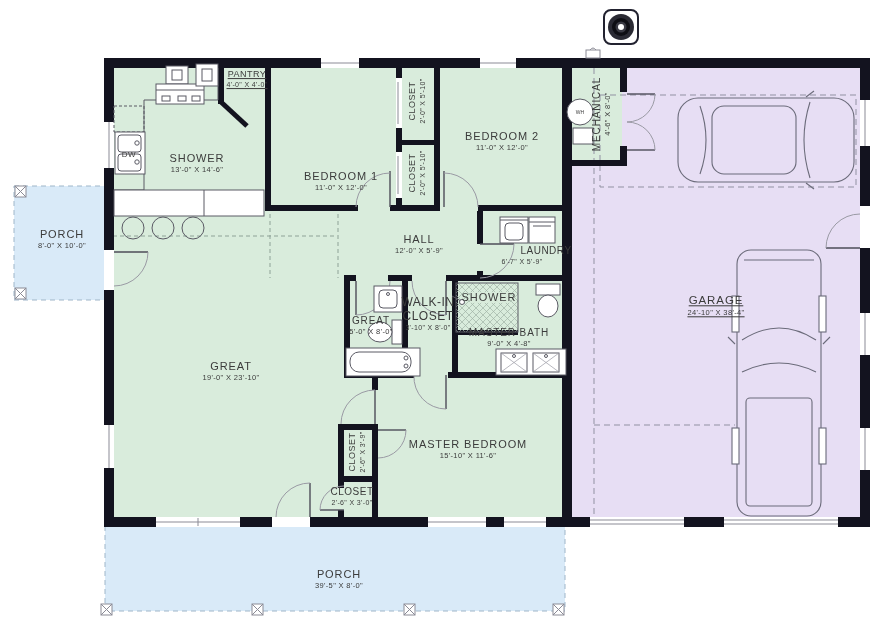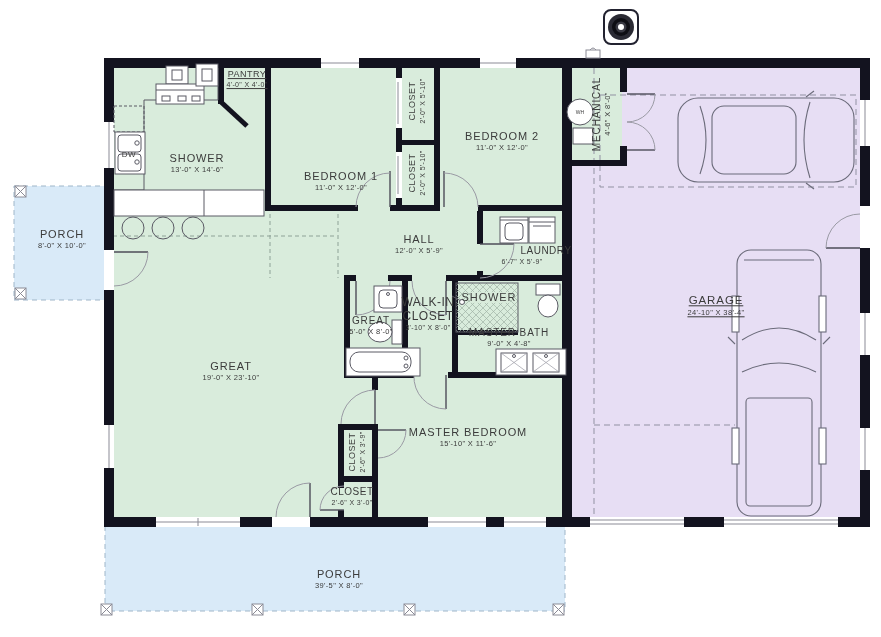--- a/index.html
+++ b/index.html
@@ -388,21 +388,21 @@
   <div class="room-label vert small" style="left:357px;top:452px;">
     <span class="name">CLOSET</span>
     <span class="dims">2'-6" X 3'-9"</span>
   </div>
 
   <div class="room-label small" style="left:352px;top:497px;">
     <span class="name" style="font-size:10px;">CLOSET</span>
     <span class="dims">2'-6" X 3'-0"</span>
   </div>
 
-  <div class="room-label" style="left:468px;top:437px;">
+  <div class="room-label" style="left:468px;top:449px;">
     <span class="name">MASTER BEDROOM</span>
     <span class="dims">15'-10" X 11'-6"</span>
   </div>
 
   <div class="room-label big" style="left:716px;top:306px;text-decoration:underline;">
     <span class="name">GARAGE</span>
     <span class="dims">24'-10" X 38'-4"</span>
   </div>
 
   <div class="room-label" style="left:62px;top:239px;">

